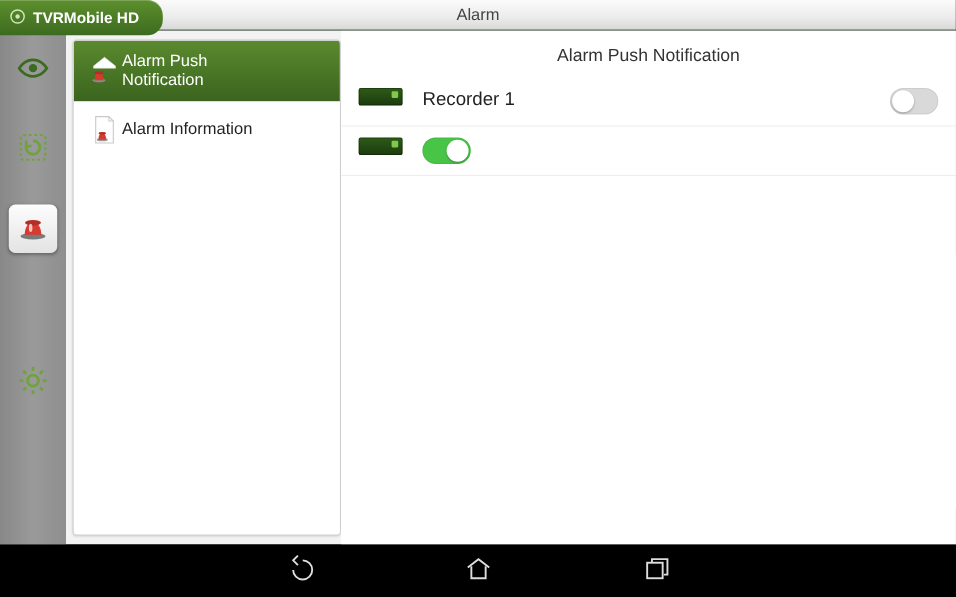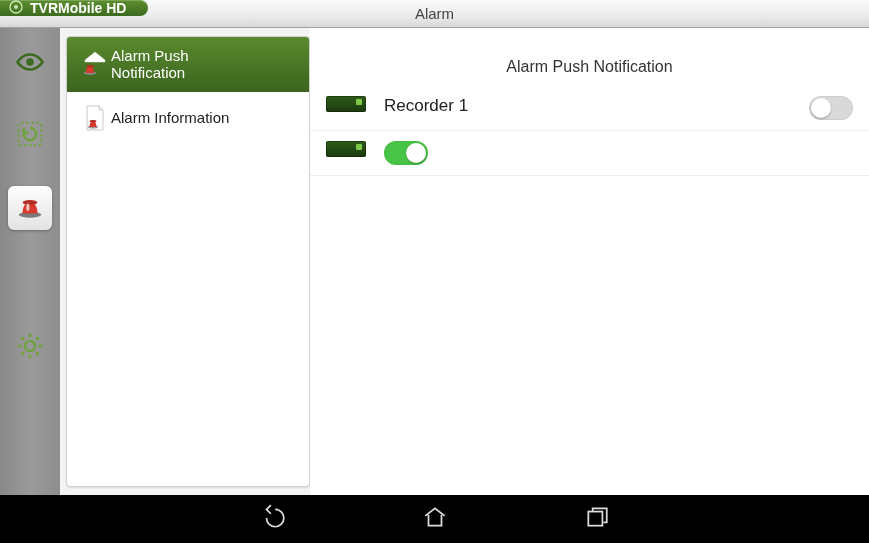--- a/index.html
+++ b/index.html
@@ -10,21 +10,21 @@
     height: 28px;
     background: linear-gradient(to bottom, #fbfbfb 0%, #ebebeb 60%, #d8d8d8 100%);
     border-bottom: 1px solid #9aa59a;
     display: flex;
     align-items: center;
     position: relative;
   }
   .brand-pill {
     position: absolute;
     left: 0; top: 0;
-    height: 16px;
+    height: 32px;
     padding: 0 22px 0 8px;
     background: linear-gradient(to bottom, #5d8f2d 0%, #3c6b1f 100%);
     color: #fff;
     display: flex;
     align-items: center;
     border-top-right-radius: 14px;
     border-bottom-right-radius: 14px;
     gap: 6px;
     font-size: 14px;
     font-weight: 600;
@@ -95,21 +95,21 @@
     flex: 1;
     background: #fff;
     margin: 0 0 0 0;
     display: flex;
     flex-direction: column;
   }
   .content-header {
     text-align: center;
     font-size: 16px;
     color: #333;
-    padding: 30px 0 10px;
+    padding: 14px 0 10px;
   }
   .recorder-row {
     display: flex;
     align-items: flex-start;
     padding: 10px 16px;
     border-bottom: 1px solid #eee;
     gap: 18px;
   }
   .recorder-row:first-of-type { border-top: 1px solid #eee; }
   .dev-chip {

